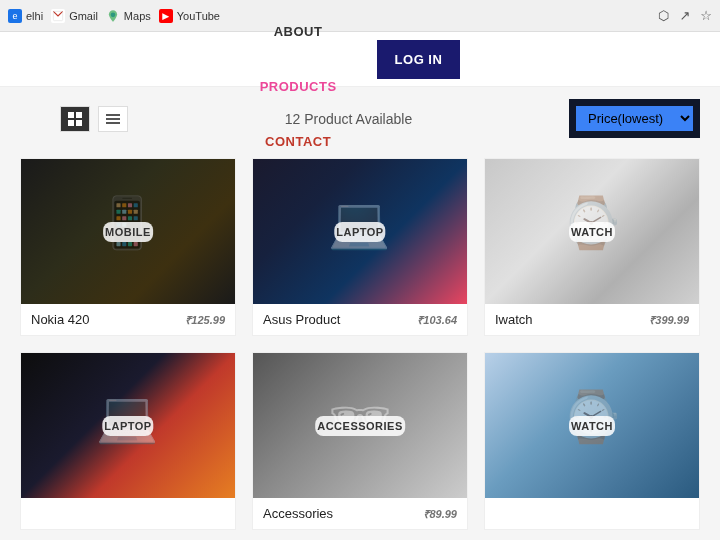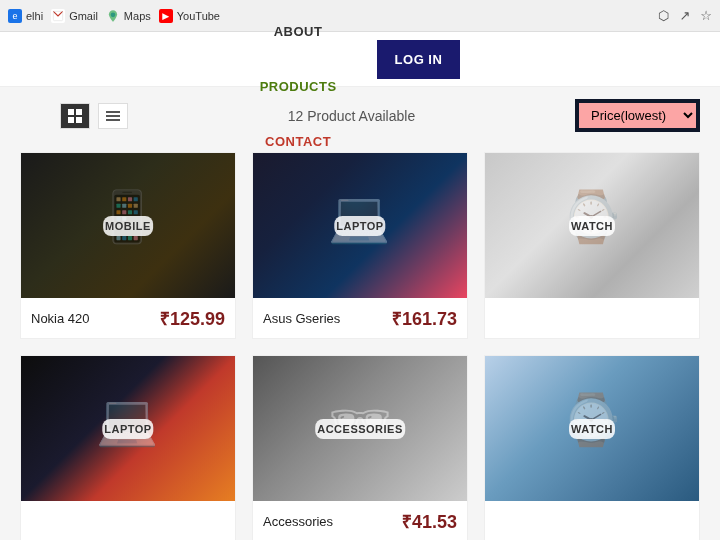--- a/index.html
+++ b/index.html
@@ -62,21 +62,21 @@
       align-items: center;
       flex-direction: column;
     }
     .nav-link {
       text-decoration: none;
       font-size: 13px;
       font-weight: 600;
       color: #333;
       letter-spacing: 0.5px;
     }
-    .nav-link.products { color: #4d7c0f; }
+    .nav-link.products { color: #ec4899; }
     .nav-link.contact { color: #c0392b; text-align: center; }
     .login-btn {
       background: #1a1a6e;
       color: white;
       border: none;
       padding: 12px 18px;
       font-size: 13px;
       font-weight: bold;
       cursor: pointer;
       letter-spacing: 0.5px;
@@ -105,24 +105,24 @@
       justify-content: center;
     }
     .view-btn.active { background: #333; color: white; }
     .product-count {
       flex: 1;
       text-align: center;
       font-size: 14px;
       color: #555;
     }
     .sort-select {
-      border: 4px solid #0f172a;
+      border: 7px solid #0f172a;
       padding: 4px 8px;
       font-size: 13px;
-      background: #fca5a5;
+      background: #3b82f6;
       cursor: pointer;
     }
 
     
     .products-grid {
       display: grid;
       grid-template-columns: repeat(3, 1fr);
       gap: 16px;
       padding: 8px 20px 16px 20px;
     }
@@ -159,23 +159,24 @@
       display: flex;
       justify-content: space-between;
       align-items: center;
       padding: 8px 10px;
     }
     .product-name {
       font-size: 13px;
       color: #222;
     }
     .product-price {
-      font-size: 18px;
-      color: #7f1d1d;
+      font-size: 11px;
+      color: #737373;
       font-weight: bold;
+      font-style: italic;
     }
 
     
     .img-nokia {
       background: linear-gradient(135deg, #1a1a1a 0%, #2d2d1a 40%, #3d3010 70%, #1a1a1a 100%);
     }
     .img-asus {
       background: linear-gradient(135deg, #1a1a2e 0%, #16213e 30%, #0f3460 60%, #e94560 100%);
     }
     .img-iwatch {
@@ -293,53 +294,57 @@
   </div>
 
   <div class="product-card">
     <div class="product-image-wrapper">
       <div class="product-image img-asus">
         <span class="product-icon-overlay">💻</span>
       </div>
       <span class="product-badge">LAPTOP</span>
     </div>
     <div class="product-info">
-      <span class="product-name">Asus Gseries</span>
-      <span class="product-price">₹161.73</span>
+      <span class="product-name">Asus Product</span>
+      <span class="product-price">₹103.64</span>
     </div>
   </div>
 
   <div class="product-card">
     <div class="product-image-wrapper">
       <div class="product-image img-iwatch">
         <span class="product-icon-overlay">⌚</span>
       </div>
       <span class="product-badge">WATCH</span>
     </div>
+    <div class="product-info">
+      <span class="product-name">Iwatch</span>
+      <span class="product-price">₹399.99</span>
+    </div>
   </div>
 
   <div class="product-card">
     <div class="product-image-wrapper">
       <div class="product-image img-laptop2">
         <span class="product-icon-overlay">💻</span>
       </div>
       <span class="product-badge">LAPTOP</span>
     </div>
   </div>
 
   <div class="product-card">
     <div class="product-image-wrapper">
       <div class="product-image img-accessories">
         <span class="product-icon-overlay">🕶</span>
       </div>
       <span class="product-badge">ACCESSORIES</span>
     </div>
     <div class="product-info">
       <span class="product-name">Accessories</span>
-      <span class="product-price">₹41.53</span>
+      <span class="product-price">₹89.99</span>
     </div>
   </div>
 
   <div class="product-card">
     <div class="product-image-wrapper">
       <div class="product-image img-watch2">
         <span class="product-icon-overlay">⌚</span>
       </div>
       <span class="product-badge">WATCH</span>
     </div>

